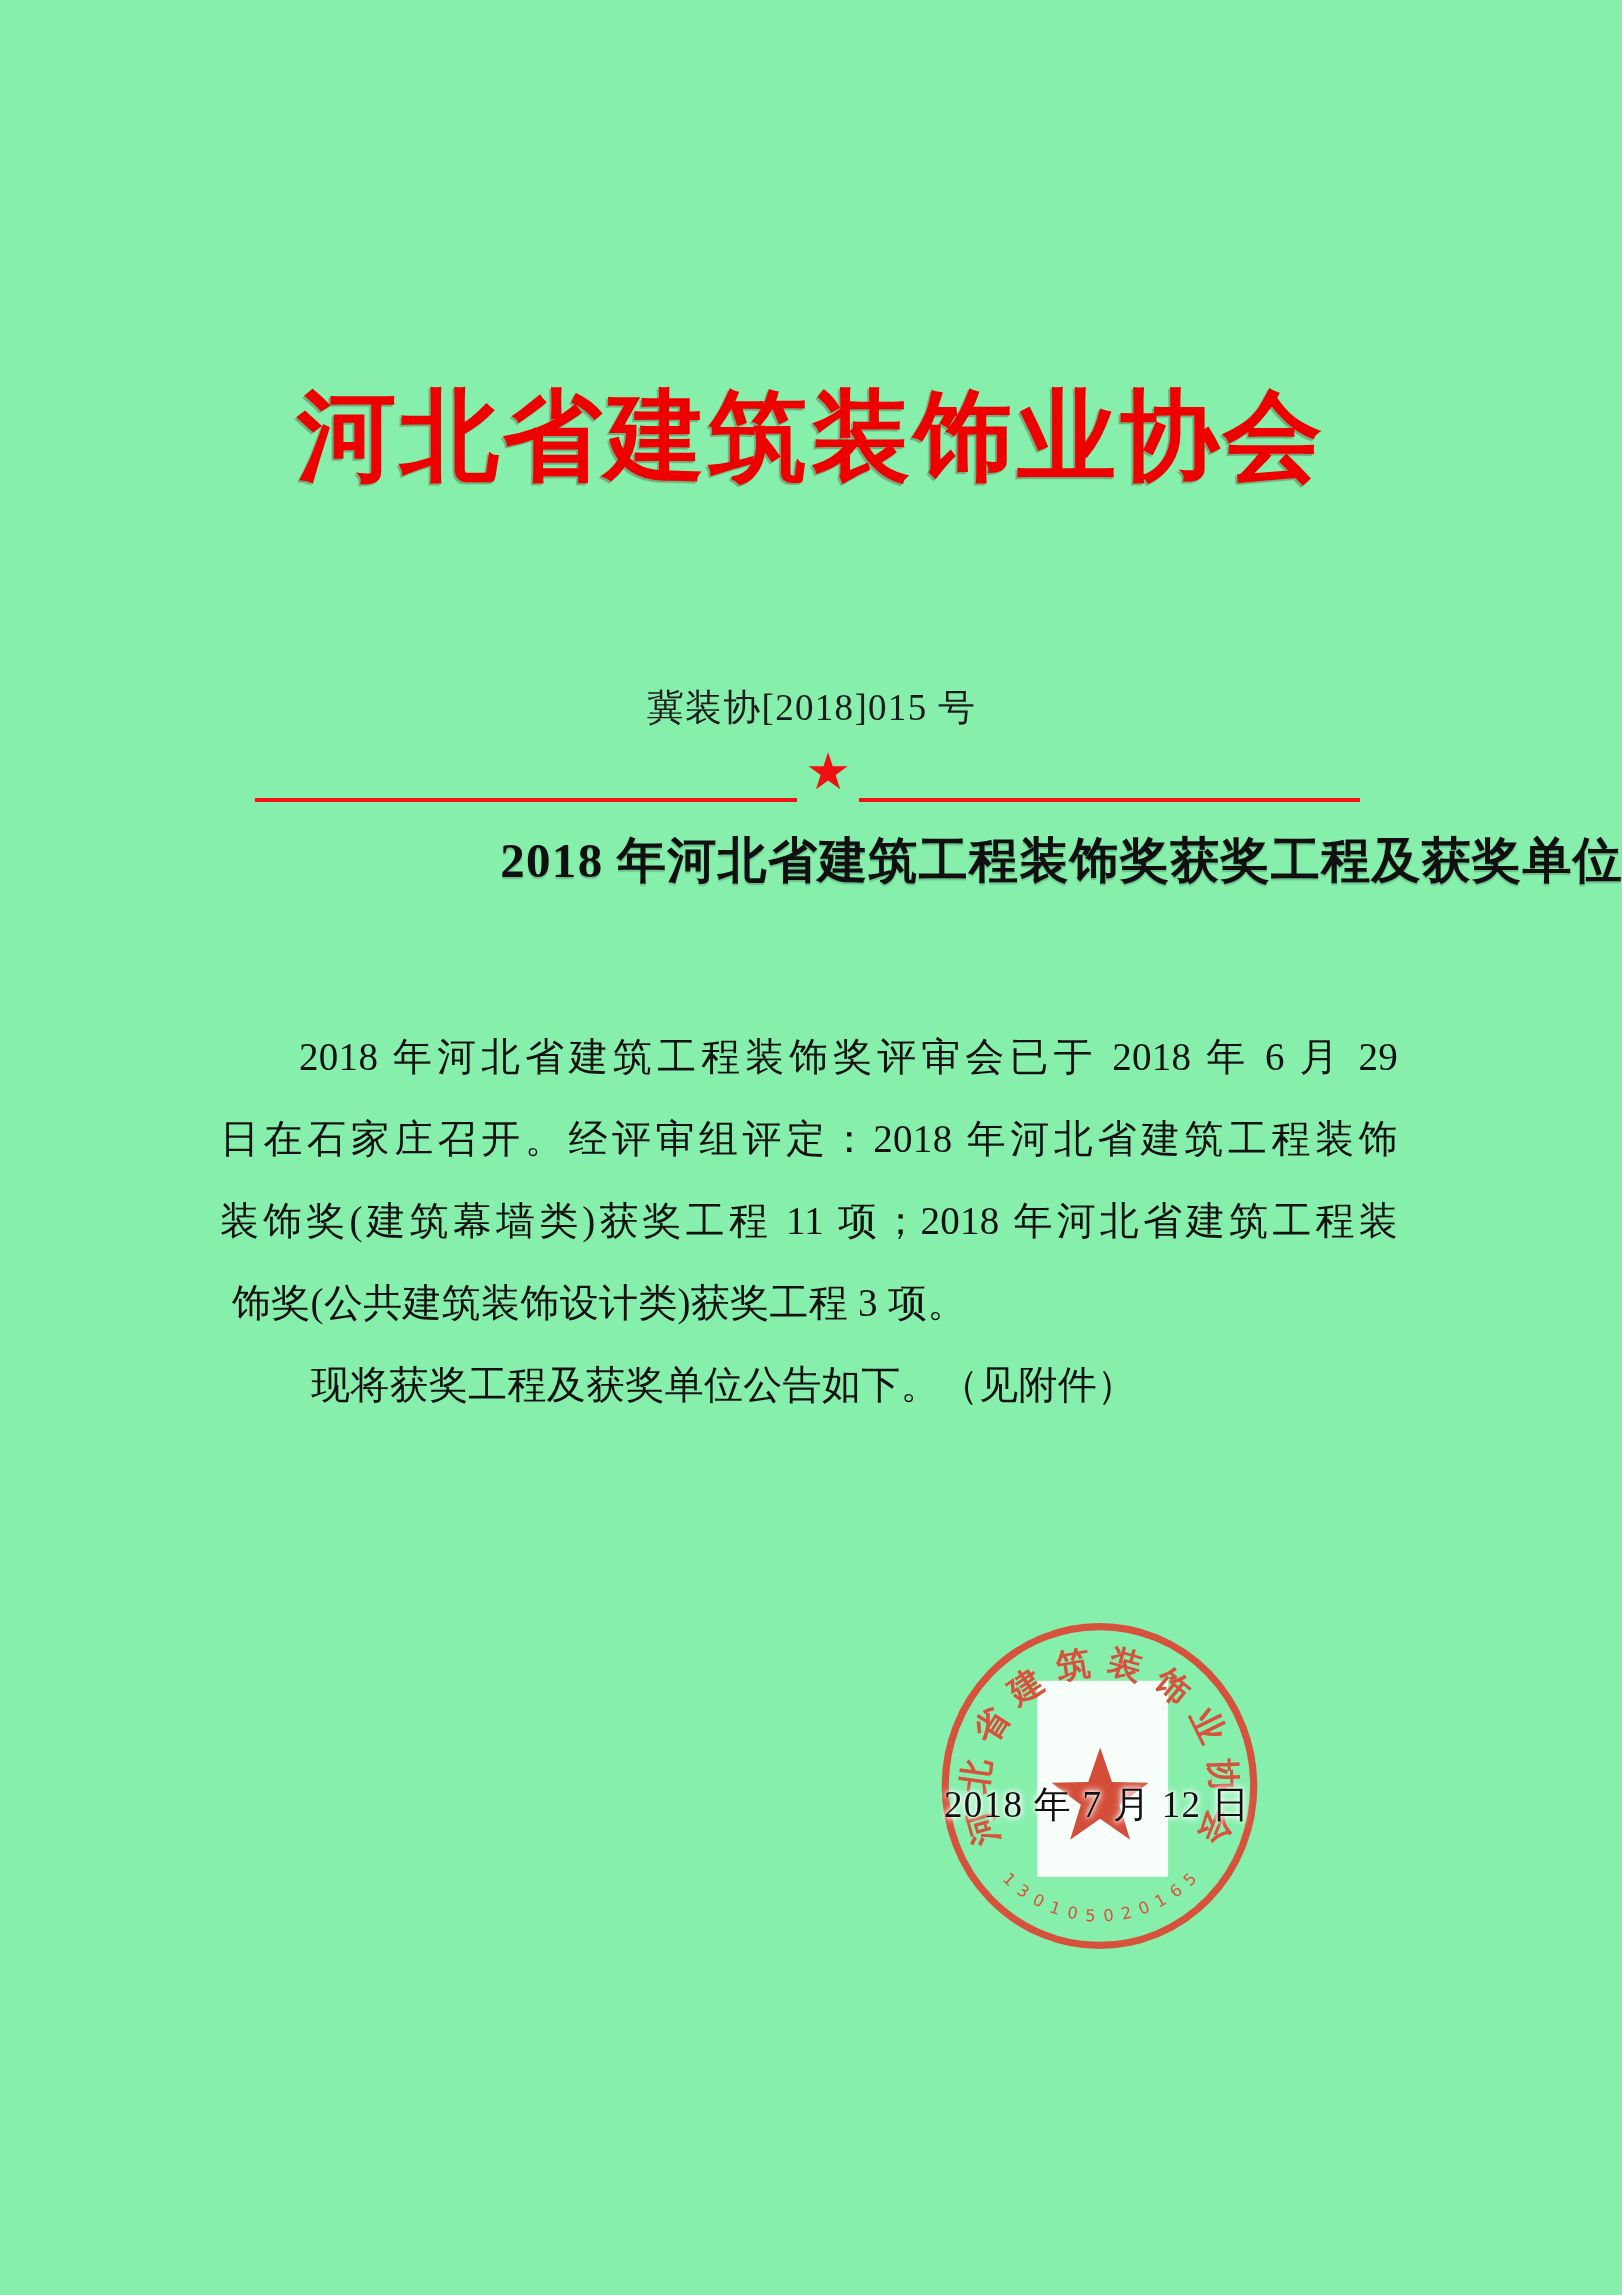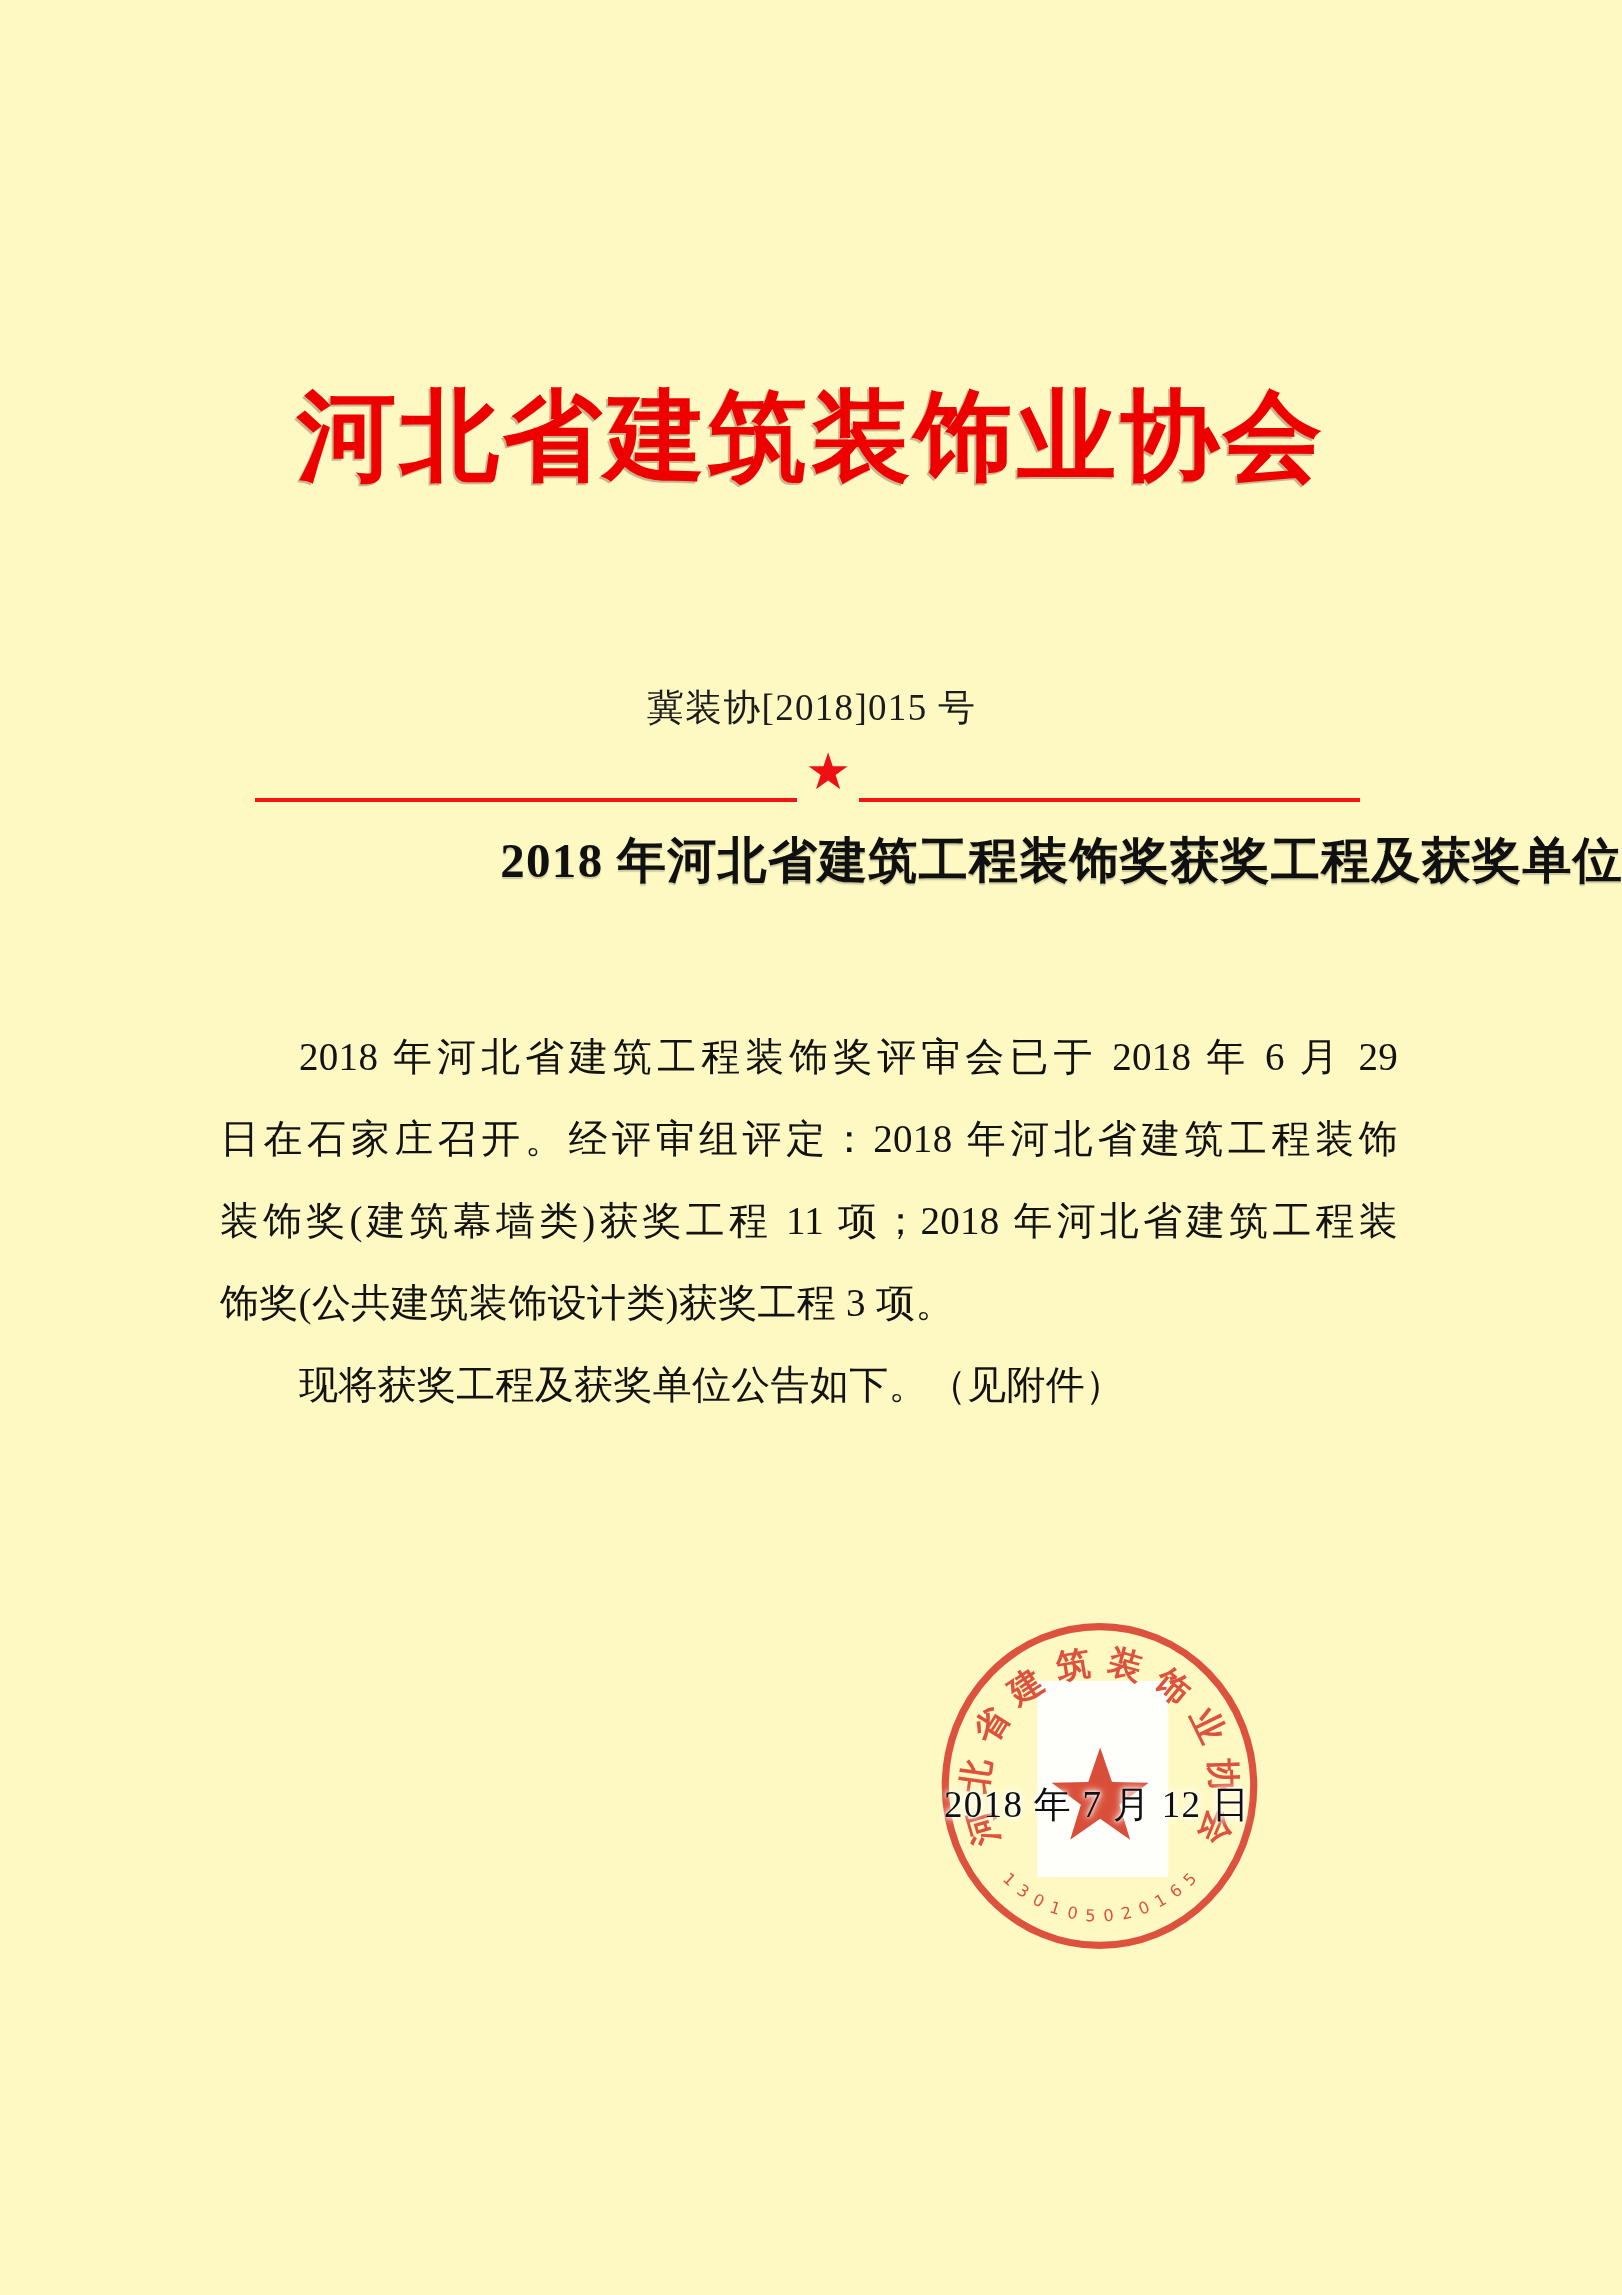--- a/index.html
+++ b/index.html
@@ -1,19 +1,19 @@
 <!DOCTYPE html>
 <html style="font-size:10.5px"><head>
 <meta charset="utf-8">
 <style>
   * { margin:0; padding:0; box-sizing:border-box; }
   html,body { background:#e8e8e8; }
   .page {
     position:relative; width:1623px; height:2295px;
-    background:#fef9c3; overflow:hidden;
+    background:#86efac; overflow:hidden;
     font-family:"Liberation Serif","DejaVu Serif",serif;
     color:#161616;
   }
   .org-title {
     position:absolute; top:383px; left:0; width:100%;
     text-align:center; font-size:99px; line-height:1.1; font-weight:bold;
     color:#ee0000; letter-spacing:3.9px;
     text-shadow:-2px 2px 0.7px rgba(70,20,20,.30);
     white-space:nowrap;
   }
@@ -36,21 +36,21 @@
     color:#101010; letter-spacing:1.3px; white-space:nowrap;
     text-shadow:0 2px 1.3px rgba(0,0,0,.20);
   }
   .body-text {
     position:absolute; left:220px; top:1016px; width:1178px;
     font-size:39px; color:#131313;
     letter-spacing:0.3px;
   }
   .bline { height:82px; line-height:82px; overflow:visible; }
   .bline.just { text-align:justify; text-align-last:justify; }
-  .bline.left { text-align:left; text-align-last:left; }
+  .bline.left { text-align:left; text-align-last:left;margin-left:12px; }
   .bline.indent { text-indent:79px; }
   .seal {
     position:absolute; left:939px; top:1622px; width:321px; height:330px;
     z-index:2; opacity:.95;
   }
   .seal-name {
     font-family:"Liberation Serif","DejaVu Serif",serif;
     font-size:52px; font-weight:bold; fill:#dc4a38; letter-spacing:21px;
   }
   .seal-number {

